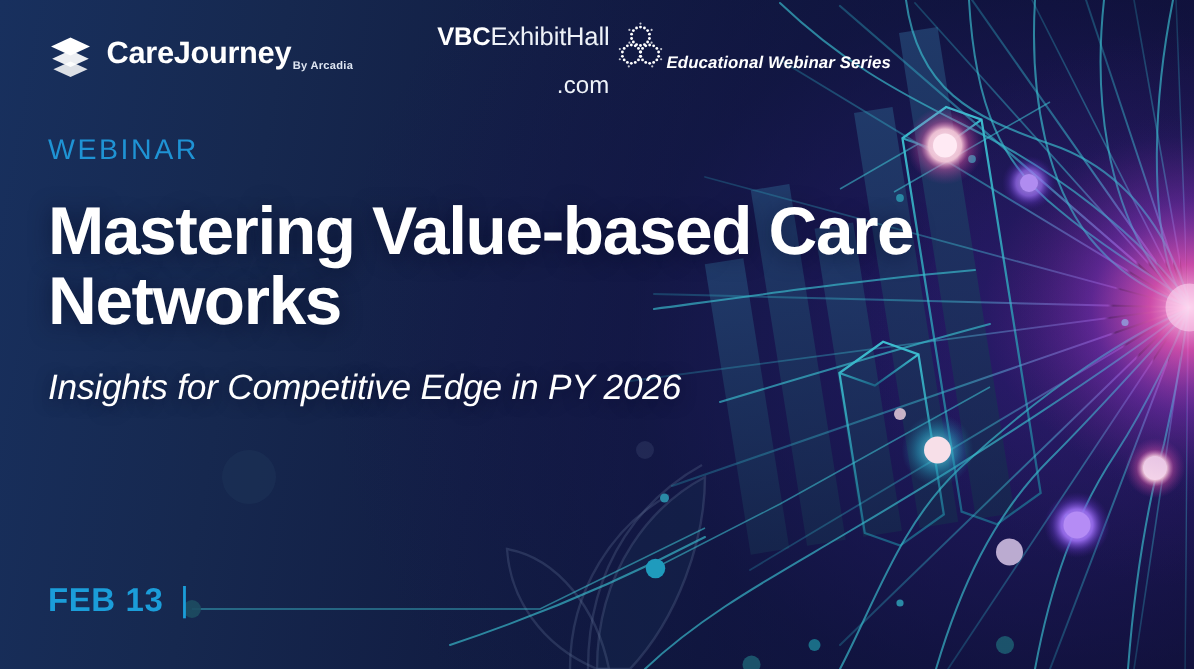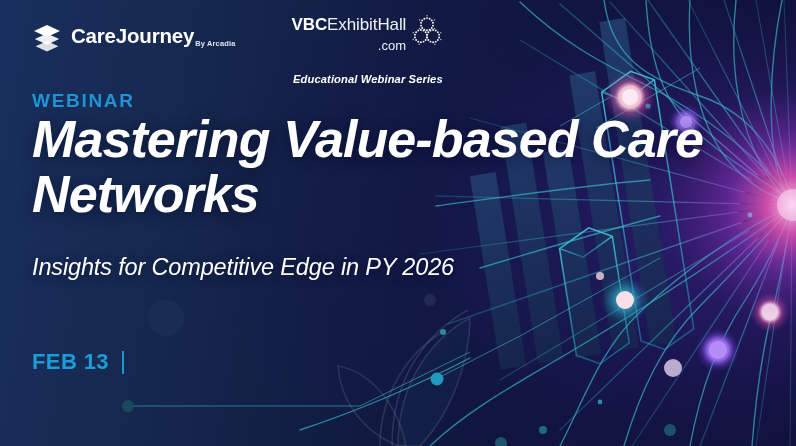--- a/index.html
+++ b/index.html
@@ -25,56 +25,56 @@
     position:absolute; top:16px; left:32px;
     display:flex; align-items:flex-start; gap:56px;
     z-index:6;
   }
   .cj-logo { display:flex; align-items:center; gap:9px; padding-top:6px; }
   .cj-mark { width:30px; height:30px; flex:0 0 30px; }
   .cj-text { display:flex; flex-direction:row; align-items:flex-start; line-height:1; }
   .cj-name { color:#ffffff; font-size:20.5px; font-weight:700; letter-spacing:-0.2px; }
   .cj-sub { color:#dfe6f2; font-size:7.4px; font-weight:600; letter-spacing:0.2px; margin-top:14px; margin-left:1px; }
 
-  .vbc-logo { display:flex; flex-direction:column; align-items:center; }
+  .vbc-logo { display:flex; align-items:flex-start; }
   .vbc-top { display:flex; align-items:flex-start; gap:4px; }
   .vbc-words { display:flex; flex-direction:column; align-items:flex-end; line-height:1.02; }
   .vbc-name { font-size:17px; color:#ffffff; letter-spacing:-0.1px; white-space:nowrap; }
   .vbc-name b { font-weight:700; }
   .vbc-name span.light { font-weight:400; color:#eef2f8; }
-  .vbc-dotcom { font-size:13px; font-weight:400; color:#eef2f8; margin-top:6px; letter-spacing:0.1px; }
+  .vbc-dotcom { font-size:16px; font-weight:400; color:#eef2f8; margin-top:17px; letter-spacing:0.1px; }
   .vbc-mark { width:34px; height:34px; flex:0 0 34px; margin-top:-2px; }
   .vbc-tag {
     font-size:11.2px; font-style:italic; font-weight:600;
     color:#ffffff; margin-top:20px; letter-spacing:0.1px; white-space:nowrap;
   }
 
   
   .content { position:absolute; left:32px; top:90px; z-index:5; }
   .eyebrow {
-    color:#1f93d4; font-size:19px; font-weight:700;
+    color:#1f93d4; font-size:19px; font-weight:400;
     letter-spacing:1.7px;
   }
   .headline {
     color:#ffffff; font-weight:700;
-    font-size:52px; line-height:1.055;
+    font-size:45px; line-height:1.055;
     letter-spacing:-0.9px;
+    margin-top:18px;
     max-width:680px;
     text-shadow:0 2px 14px rgba(5,10,35,0.55);
-    font-style:italic;
   }
   .subhead {
     color:#ffffff; font-style:italic; font-weight:400;
     font-size:23.5px; letter-spacing:-0.15px;
-    margin-top:32px;
+    margin-top:20px;
     text-shadow:0 2px 10px rgba(5,10,35,0.5);
   }
 
   .datetime {
-    position:absolute; left:32px; top:348px; z-index:5;
+    position:absolute; left:32px; top:386px; z-index:5;
     display:flex; align-items:center;
     font-size:22px; white-space:nowrap;
   }
   .dt-date { color:#1b9dd9; font-weight:700; letter-spacing:0.4px; }
   .dt-sep  { color:#1b9dd9; font-weight:400; margin:0 9px 0 11px; font-size:23px; }
   .dt-time { color:#1b9dd9; font-weight:400; letter-spacing:0.2px; }
 </style>
 </head>
 <body>
 

